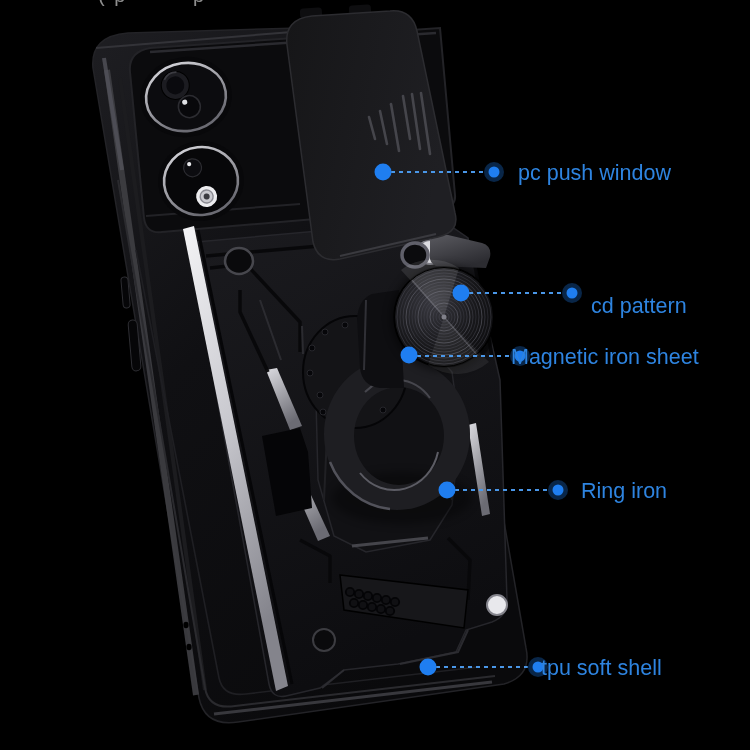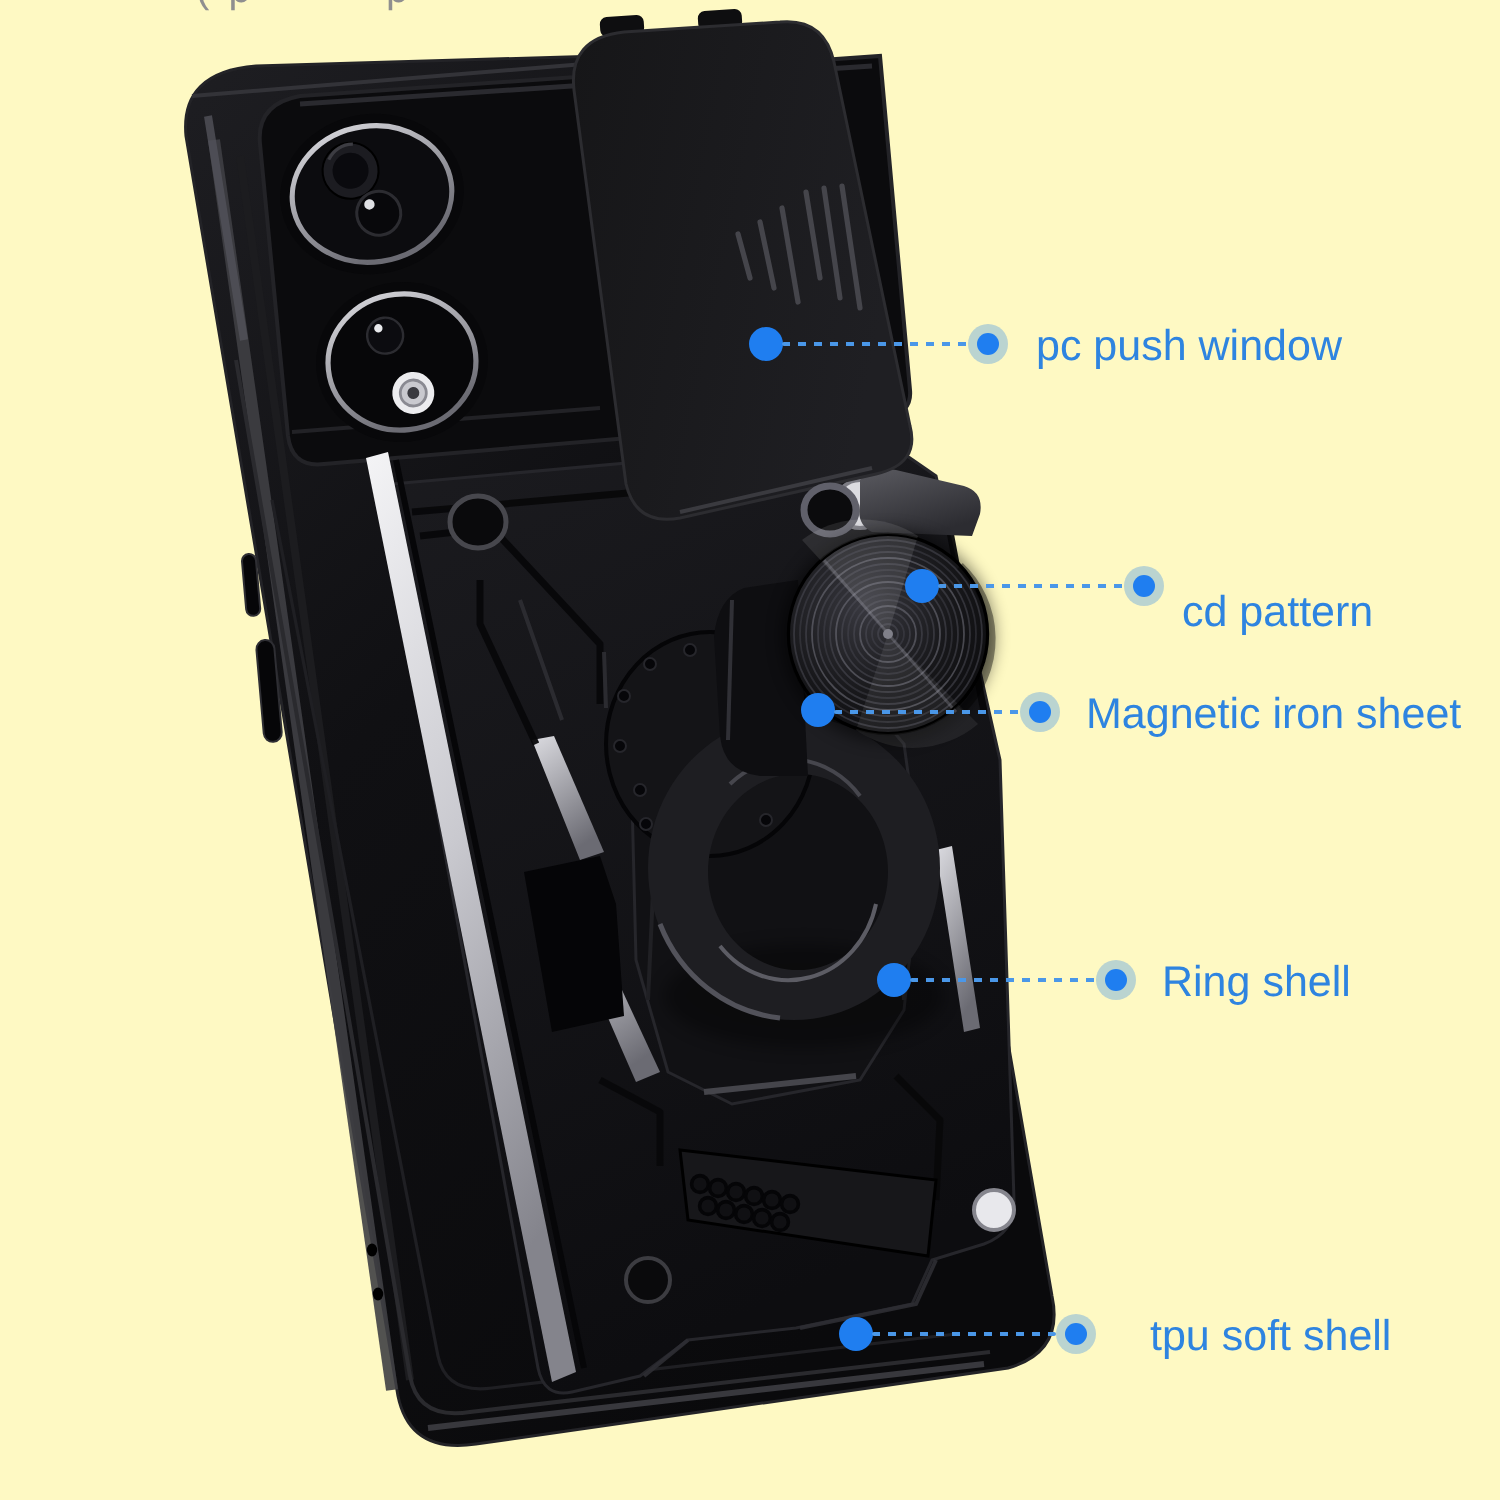--- a/index.html
+++ b/index.html
@@ -3,21 +3,21 @@
 <meta charset="utf-8">
 <style>
   :root{
     --text-color:#2e84e0;
     --dot-color:#1f7ef0;
     --halo-color:rgba(31,126,240,.30);
     --line-color:#4a97e8;
   }
   html,body{margin:0;padding:0;background:#fff;}
   .stage{
-    position:relative;width:750px;height:750px;background:#fef9c3;overflow:hidden;
+    position:relative;width:750px;height:750px;background:#000000;overflow:hidden;
     font-family:"Liberation Sans", sans-serif;
   }
   .stage svg{position:absolute;left:0;top:0;}
   
   .top-clip{position:absolute;left:0;top:0;width:320px;height:8px;overflow:hidden;}
   .top-clip span{position:absolute;top:-16px;font-size:20px;color:#8f8f8f;letter-spacing:2px;}
   .frag1{left:98px;}
   .frag2{left:193px;}
   
   .anno span{position:absolute;display:block;}
@@ -27,25 +27,25 @@
   .ldot{width:20px;height:20px;border-radius:50%;background:var(--halo-color);transform:translate(-50%,-50%);}
   .ldot .core{position:absolute;left:50%;top:50%;width:11px;height:11px;border-radius:50%;
     background:var(--dot-color);transform:translate(-50%,-50%);}
   .ltext{color:var(--text-color);font-size:21.5px;line-height:24px;white-space:nowrap;transform:translateY(-50%);}
   
   .a1 .sdot{left:383px;top:172px}.a1 .dash{left:391px;top:172px;width:93px}
   .a1 .ldot{left:494px;top:172px}.a1 .ltext{left:518px;top:173px}
   .a2 .sdot{left:461px;top:293px}.a2 .dash{left:469px;top:293px;width:93px}
   .a2 .ldot{left:572px;top:293px}.a2 .ltext{left:591px;top:306px}
   .a3 .sdot{left:409px;top:355px}.a3 .dash{left:417px;top:356px;width:93px}
-  .a3 .ldot{left:520px;top:356px}.a3 .ltext{left:543px;top:357px}
+  .a3 .ldot{left:520px;top:356px}.a3 .ltext{left:511px;top:357px}
   .a4 .sdot{left:447px;top:490px}.a4 .dash{left:455px;top:490px;width:93px}
   .a4 .ldot{left:558px;top:490px}.a4 .ltext{left:581px;top:491px}
   .a5 .sdot{left:428px;top:667px}.a5 .dash{left:436px;top:667px;width:92px}
-  .a5 .ldot{left:538px;top:667px}.a5 .ltext{left:575px;top:668px}
+  .a5 .ldot{left:538px;top:667px}.a5 .ltext{left:541px;top:668px}
 </style>
 </head>
 <body>
 
 <div class="stage">
 
   <svg width="750" height="750" viewBox="0 0 750 750">
     <defs>
       <linearGradient id="gCase" x1="0" y1="0" x2="0.6" y2="1">
         <stop offset="0" stop-color="#1e1e22"></stop>
@@ -285,21 +285,21 @@
         <span class="core"></span>
       </span>
     <span class="ltext">Magnetic iron sheet</span>
   </div>
   <div class="anno a4">
     <span class="sdot"></span>
     <span class="dash"></span>
     <span class="ldot">
         <span class="core"></span>
       </span>
-    <span class="ltext">Ring shell</span>
+    <span class="ltext">Ring iron</span>
   </div>
   <div class="anno a5">
     <span class="sdot"></span>
     <span class="dash"></span>
     <span class="ldot">
         <span class="core"></span>
       </span>
     <span class="ltext">tpu soft shell</span>
   </div>
 

